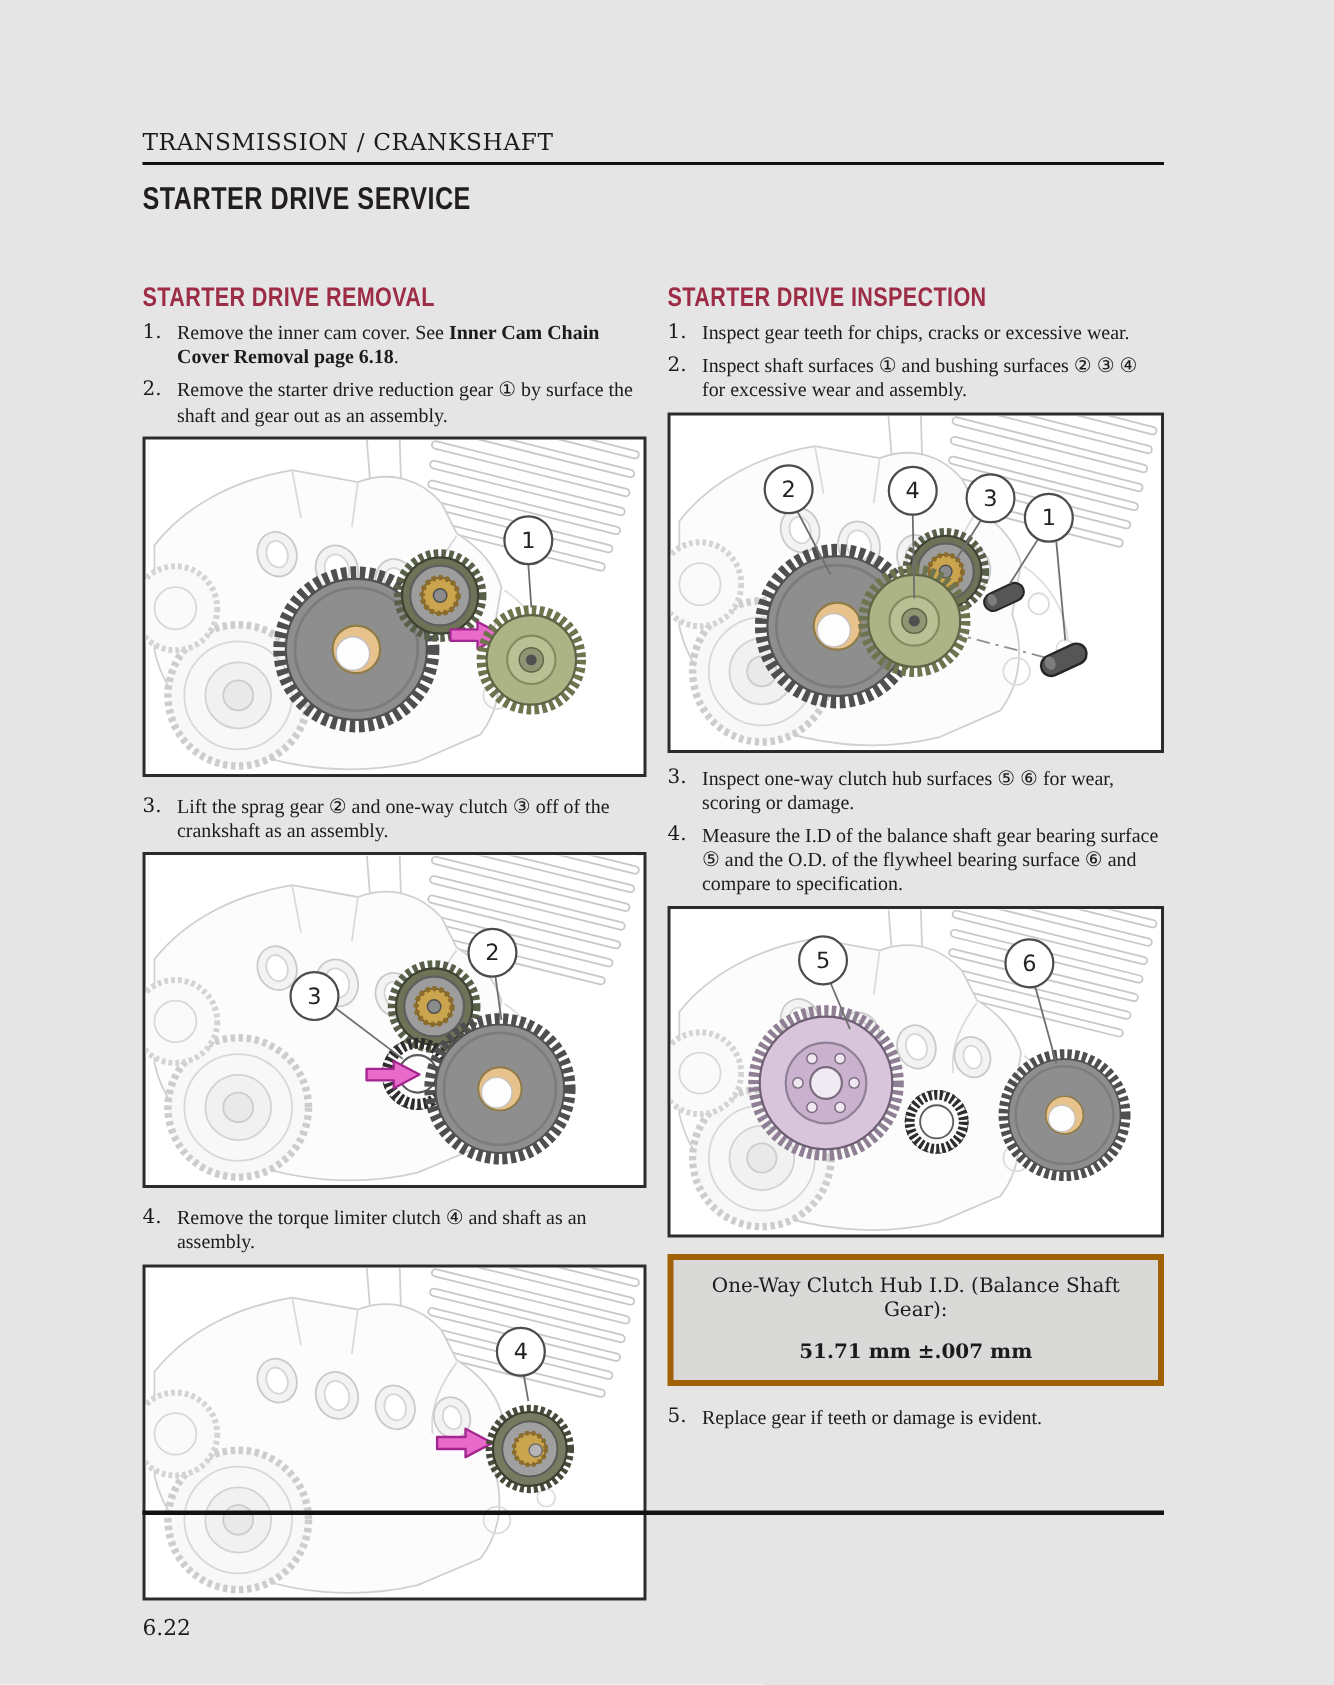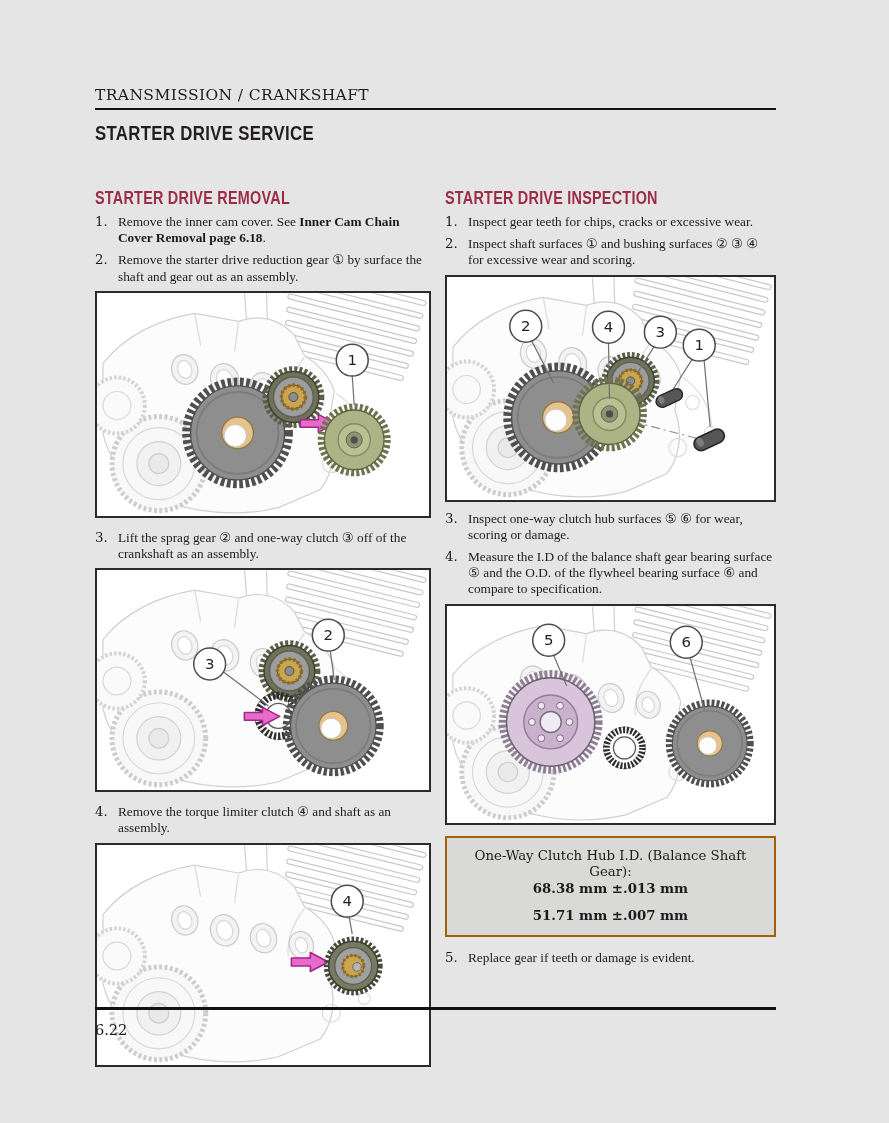--- a/index.html
+++ b/index.html
@@ -23,28 +23,28 @@
             transform-origin:left center;white-space:nowrap;line-height:17px;margin:0 0 7px;}
   .step{display:flex;margin:0 0 6px;font-size:13.3px;line-height:16.2px;}
   .step .num{width:23px;flex:none;}
   .step .txt{flex:1;font-family:Liberation Serif, serif;}
   .fig{margin:2px 0 12px;border:2px solid #2b2b2b;background:#fff;font-size:0;line-height:0;}
   .col-right .fig{margin-bottom:9px;}
   .fig svg{display:block;}
   .fig text{font-family:"DejaVu Sans","Liberation Sans",sans-serif;font-size:15px;fill:#222;}
   .callout-line{stroke:#6f6f6f;stroke-width:1.2;fill:none;}
   .callout-circle{fill:#fff;stroke:#4c4c4c;stroke-width:1.5;}
-  .spec-box{margin-top:11px;border:2px solid #a16207;background:#d9d9d8;
+  .spec-box{margin-top:11px;border:4px solid #a16207;background:#d9d9d8;
             text-align:center;font-size:13.3px;line-height:16.5px;padding:10px 6px;}
   .spec-box .lbl{display:block;}
   .spec-box .val{display:block;font-weight:700;}
   .spec-gap{height:11px;}
   .step-last{margin-top:13px;}
   .footer-rule{position:absolute;left:95px;top:1007px;width:681px;height:2.5px;background:#111;}
-  .page-num{position:absolute;left:95px;top:1022px;font-size:14.5px;}
+  .page-num{position:absolute;left:95px;top:1078px;font-size:14.5px;}
   .footer-right{position:absolute;right:113px;top:1018px;width:560px;text-align:right;
                 font-size:10.8px;line-height:14.5px;color:#161616;}
 </style>
 </head>
 <body>
 
 <svg width="0" height="0" style="position:absolute" aria-hidden="true">
 <defs>
   <symbol id="engine" viewBox="0 0 333 222" preserveAspectRatio="none">
     <g fill="none" stroke="#d0d0d0" stroke-width="1.2">
@@ -232,21 +232,21 @@
 
   <div class="col col-right">
     <h3 class="sec-head">STARTER DRIVE INSPECTION</h3>
 
     <div class="step">
       <span class="num">1.</span>
       <span class="txt">Inspect gear teeth for chips, cracks or excessive wear.</span>
     </div>
     <div class="step">
       <span class="num">2.</span>
-      <span class="txt">Inspect shaft surfaces ① and bushing surfaces ② ③ ④ for excessive wear and scoring.</span>
+      <span class="txt">Inspect shaft surfaces ① and bushing surfaces ② ③ ④ for excessive wear and assembly.</span>
     </div>
 
     <div class="fig">
       <svg width="327" height="223" viewBox="0 0 328 223">
         <use href="#engine" width="328" height="223"></use>
         <path d="M168,140 L268,166" stroke="#8f8f8f" stroke-width="1.2" stroke-dasharray="9 4 2 4" fill="none"></path>
         <use href="#gear-dark" x="56" y="85" width="111" height="111"></use>
         <use href="#hub" x="154" y="74" width="60" height="60"></use>
         <use href="#gear-green" x="124" y="98" width="78" height="78"></use>
         <g transform="translate(223,121) rotate(-25)">
@@ -302,21 +302,20 @@
         <g>
           <line class="callout-line" x1="244" y1="52" x2="258" y2="103"></line>
           <circle class="callout-circle" cx="240" cy="36" r="16"></circle>
           <text x="240" y="41" text-anchor="middle">6</text>
         </g>
       </svg>
     </div>
 
     <div class="spec-box">
       <span class="lbl">One-Way Clutch Hub I.D. (Balance Shaft Gear):</span>
-      <span class="val">68.38 mm ±.013 mm</span>
       <div class="spec-gap"></div>
       <span class="val">51.71 mm ±.007 mm</span>
     </div>
 
     <div class="step step-last">
       <span class="num">5.</span>
       <span class="txt">Replace gear if teeth or damage is evident.</span>
     </div>
   </div>
 

